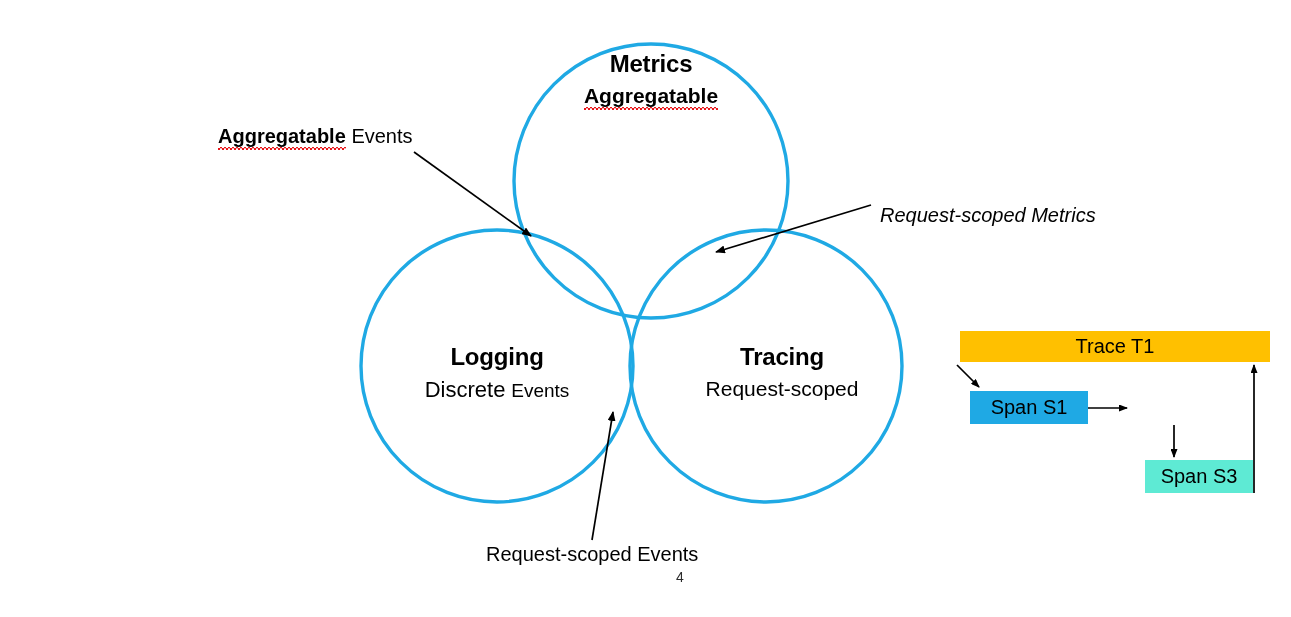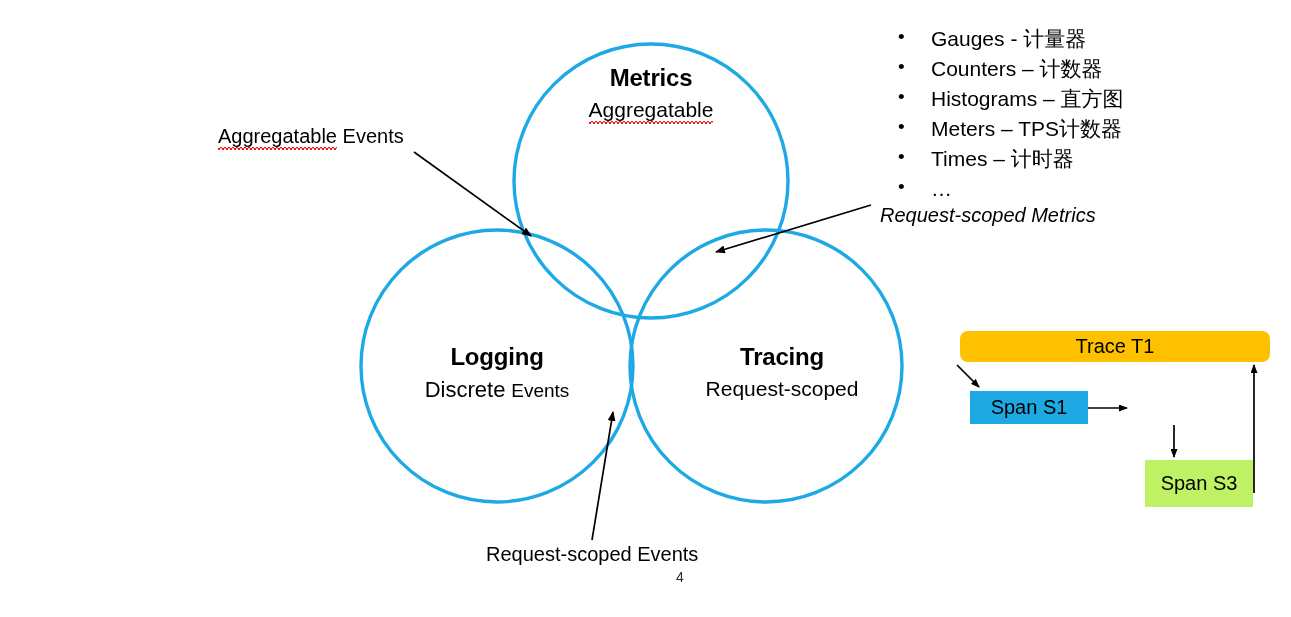--- a/index.html
+++ b/index.html
@@ -55,20 +55,21 @@
     font-size: 19px;
   }
   .spell {
     background-repeat: repeat-x;
     background-position: 0 100%;
     background-size: 4px 3px;
     background-image:
       radial-gradient(circle at 1px 2.2px, #e8171b 0.9px, rgba(232,23,27,0) 1.1px),
       radial-gradient(circle at 3px 0.6px, #e8171b 0.9px, rgba(232,23,27,0) 1.1px);
     padding-bottom: 3px;
+    font-weight: bold;
   }
 
   
   .callout {
     position: absolute;
     font-size: 20px;
     white-space: nowrap;
     line-height: 1.2;
   }
 
@@ -122,42 +123,41 @@
     font-size: 20px;
     color: #000000;
     white-space: nowrap;
   }
   #trace-t1 {
     left: 20px;
     top: 11px;
     width: 310px;
     height: 31px;
     background: #ffc000;
-    border-radius: 8px;
   }
   #span-s1 {
     left: 30px;
     top: 71px;
     width: 118px;
     height: 33px;
     background: #1fa9e4;
   }
   #span-s2 {
     left: 190px;
     top: 71px;
     width: 108px;
     height: 33px;
     background: #1fa9e4;
   }
   #span-s3 {
     left: 205px;
     top: 140px;
     width: 108px;
-    height: 47px;
-    background: #bef264;
+    height: 33px;
+    background: #5eead4;
   }
   #trace-arrows {
     position: absolute;
     left: 0;
     top: 0;
     width: 345px;
     height: 190px;
     pointer-events: none;
   }
 
@@ -186,21 +186,21 @@
     <circle cx="497" cy="366" r="136" fill="none" stroke="#1fa9e4" stroke-width="3.4"></circle>
     <circle cx="766" cy="366" r="136" fill="none" stroke="#1fa9e4" stroke-width="3.4"></circle>
 
     <line x1="414" y1="152" x2="531" y2="236" stroke="#000000" stroke-width="1.7" marker-end="url(#arrowhead)"></line>
 
     <line x1="871" y1="205" x2="716" y2="252" stroke="#000000" stroke-width="1.7" marker-end="url(#arrowhead)"></line>
 
     <line x1="592" y1="540" x2="613" y2="412" stroke="#000000" stroke-width="1.7" marker-end="url(#arrowhead)"></line>
   </svg>
 
-  <div class="venn-label" style="left:551px; top:64px; width:200px;">
+  <div class="venn-label" style="left:551px; top:50px; width:200px;">
     <div class="venn-title">Metrics</div>
     <div class="venn-sub">
       <span class="spell">Aggregatable</span>
     </div>
   </div>
 
   <div class="venn-label" style="left:682px; top:343px; width:200px;">
     <div class="venn-title">Tracing</div>
     <div class="venn-sub">Request-scoped</div>
   </div>
@@ -214,28 +214,20 @@
 
   <div class="callout" style="left:218px; top:124px;text-align:right;">
     <span class="spell">Aggregatable</span><span>&nbsp;</span><span>Events</span>
   </div>
 
   <div class="callout" style="left:880px; top:203px;font-style:italic;">Request-scoped Metrics</div>
 
   <div class="callout" style="left:486px; top:542px;">Request-scoped Events</div>
 
 
-  <ul id="bullet-list">
-    <li>Gauges - 计量器</li>
-    <li>Counters – 计数器</li>
-    <li>Histograms – 直方图</li>
-    <li>Meters – TPS计数器</li>
-    <li>Times – 计时器</li>
-    <li>…</li>
-  </ul>
 
   <div id="trace-diagram">
     <svg id="trace-arrows" viewBox="0 0 345 190">
       <defs>
         <marker id="arrowhead2" markerWidth="9" markerHeight="7" refX="8" refY="3.5" orient="auto" markerUnits="userSpaceOnUse">
           <path d="M0,0 L9,3.5 L0,7 z" fill="#000000"></path>
         </marker>
       </defs>
 
       <line x1="17" y1="45" x2="39" y2="67" stroke="#000000" stroke-width="1.7" marker-end="url(#arrowhead2)"></line>

